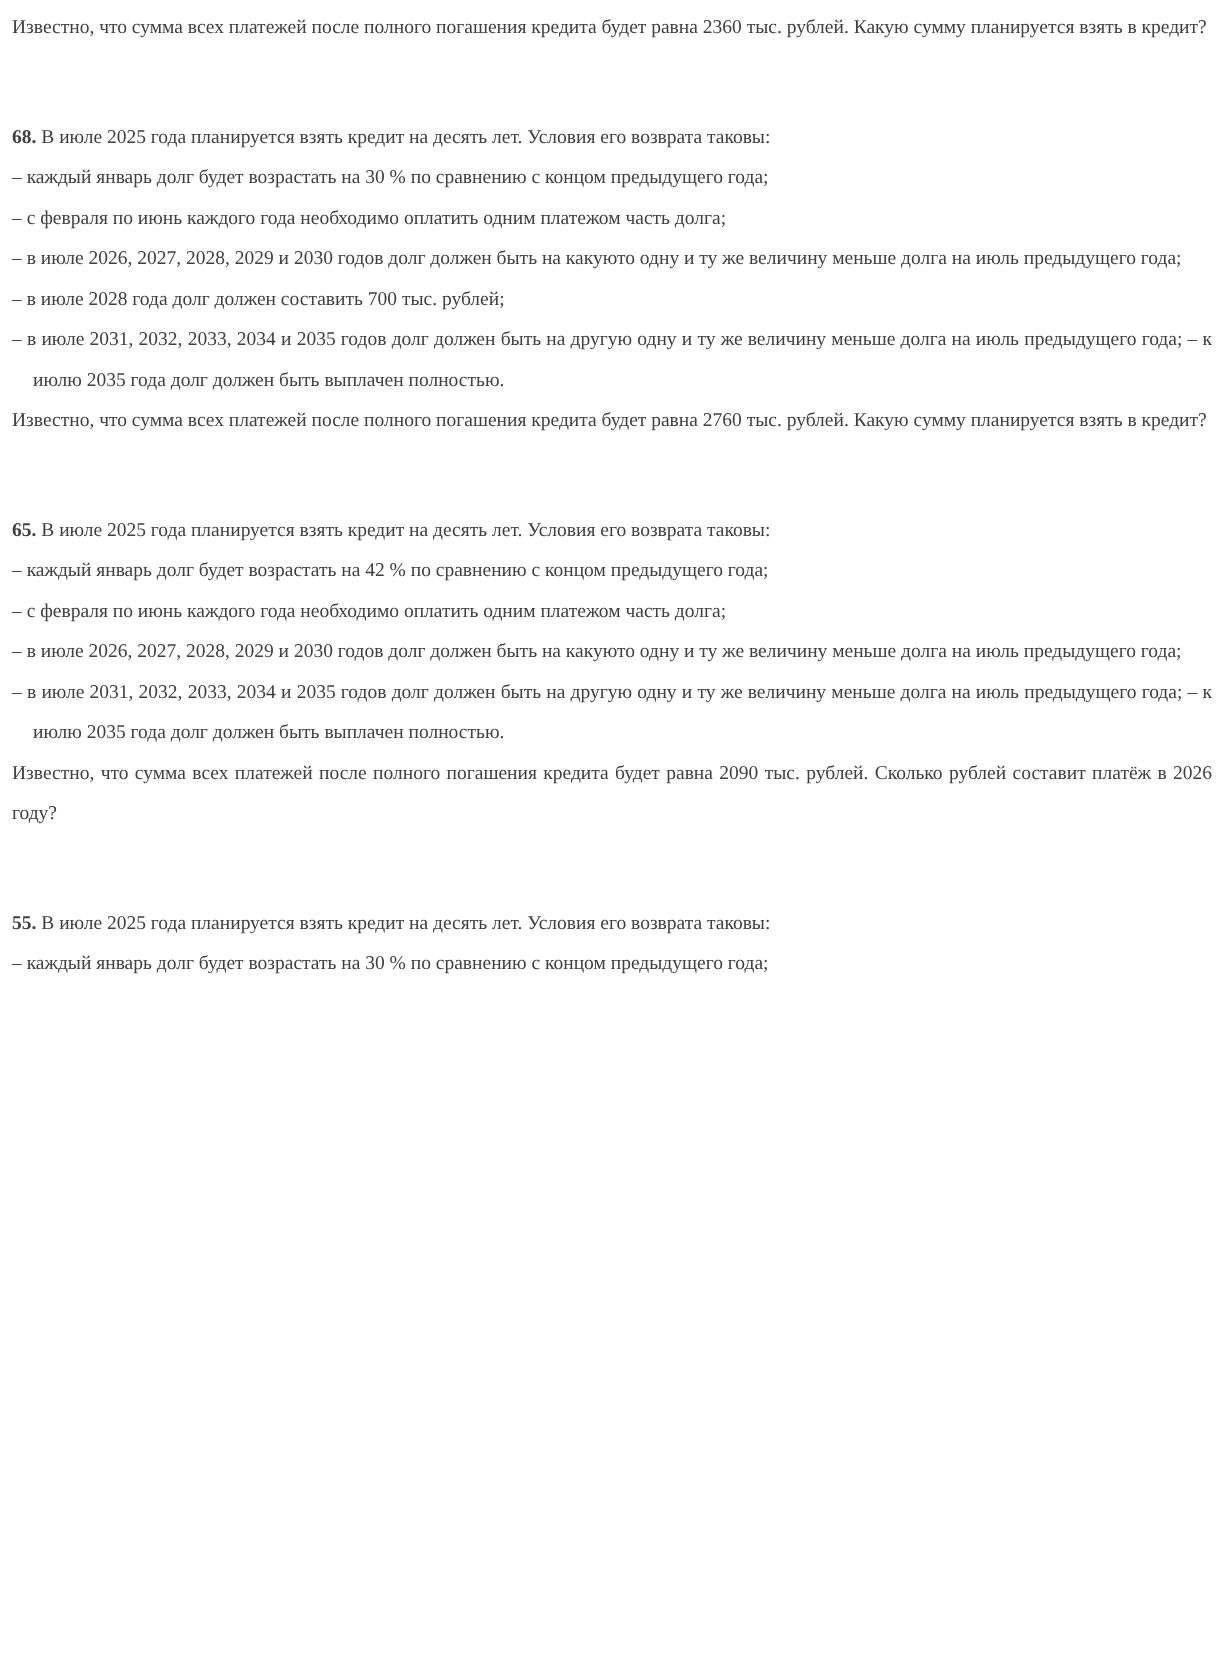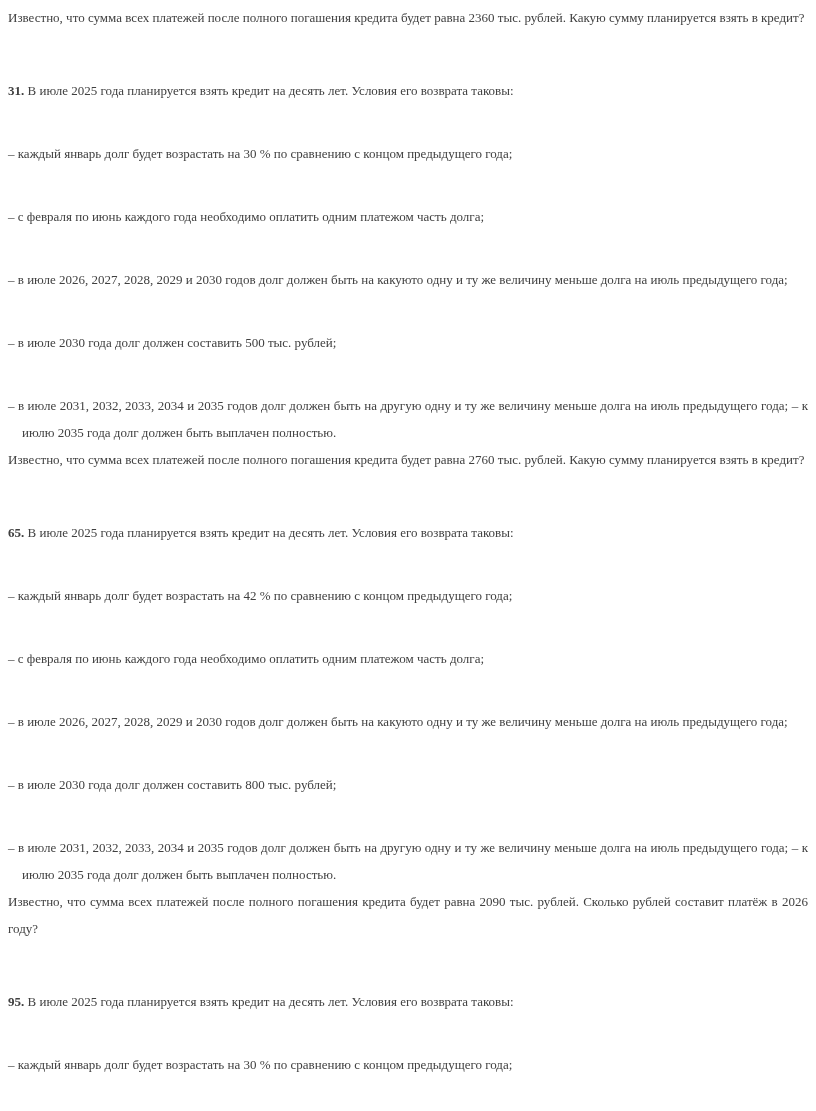--- a/index.html
+++ b/index.html
@@ -20,55 +20,53 @@
     line-height: 27px;
     text-align: justify;
   }
   p {
     margin: 0;
     padding: 0;
   }
   .condition {
     padding-left: 14px;
     text-indent: -14px;
-    margin-top: 36px;
   }
   .problem {
     margin-top: 46px;
   }
   .problem-number {
     font-weight: 700;
   }
 </style>
 </head>
 <body>
 
 <div class="page">
 
   <p>Известно, что сумма всех платежей после полного погашения кредита будет равна 2360 тыс. рублей. Какую сумму планируется взять в кредит?</p>
 
   <section class="problem">
-    <p><b class="problem-number">31.</b> <span>В июле 2025 года планируется взять кредит на десять лет. Условия его возврата таковы:</span></p>
+    <p><b class="problem-number">68.</b> <span>В июле 2025 года планируется взять кредит на десять лет. Условия его возврата таковы:</span></p>
     <p class="condition">– каждый январь долг будет возрастать на 30 % по сравнению с концом предыдущего года;</p>
     <p class="condition">– с февраля по июнь каждого года необходимо оплатить одним платежом часть долга;</p>
     <p class="condition">– в июле 2026, 2027, 2028, 2029 и 2030 годов долг должен быть на какуюто одну и ту же величину меньше долга на июль предыдущего года;</p>
-    <p class="condition">– в июле 2030 года долг должен составить 500 тыс. рублей;</p>
+    <p class="condition">– в июле 2028 года долг должен составить 700 тыс. рублей;</p>
     <p class="condition">– в июле 2031, 2032, 2033, 2034 и 2035 годов долг должен быть на другую одну и ту же величину меньше долга на июль предыдущего года; – к июлю 2035 года долг должен быть выплачен полностью.</p>
     <p>Известно, что сумма всех платежей после полного погашения кредита будет равна 2760 тыс. рублей. Какую сумму планируется взять в кредит?</p>
   </section>
 
   <section class="problem">
     <p><b class="problem-number">65.</b> <span>В июле 2025 года планируется взять кредит на десять лет. Условия его возврата таковы:</span></p>
     <p class="condition">– каждый январь долг будет возрастать на 42 % по сравнению с концом предыдущего года;</p>
     <p class="condition">– с февраля по июнь каждого года необходимо оплатить одним платежом часть долга;</p>
     <p class="condition">– в июле 2026, 2027, 2028, 2029 и 2030 годов долг должен быть на какуюто одну и ту же величину меньше долга на июль предыдущего года;</p>
-    <p class="condition">– в июле 2030 года долг должен составить 800 тыс. рублей;</p>
     <p class="condition">– в июле 2031, 2032, 2033, 2034 и 2035 годов долг должен быть на другую одну и ту же величину меньше долга на июль предыдущего года; – к июлю 2035 года долг должен быть выплачен полностью.</p>
     <p>Известно, что сумма всех платежей после полного погашения кредита будет равна 2090 тыс. рублей. Сколько рублей составит платёж в 2026 году?</p>
   </section>
 
   <section class="problem">
-    <p><b class="problem-number">95.</b> <span>В июле 2025 года планируется взять кредит на десять лет. Условия его возврата таковы:</span></p>
+    <p><b class="problem-number">55.</b> <span>В июле 2025 года планируется взять кредит на десять лет. Условия его возврата таковы:</span></p>
     <p class="condition">– каждый январь долг будет возрастать на 30 % по сравнению с концом предыдущего года;</p>
 
   </section>
 
 </div>
 
 </body></html>

